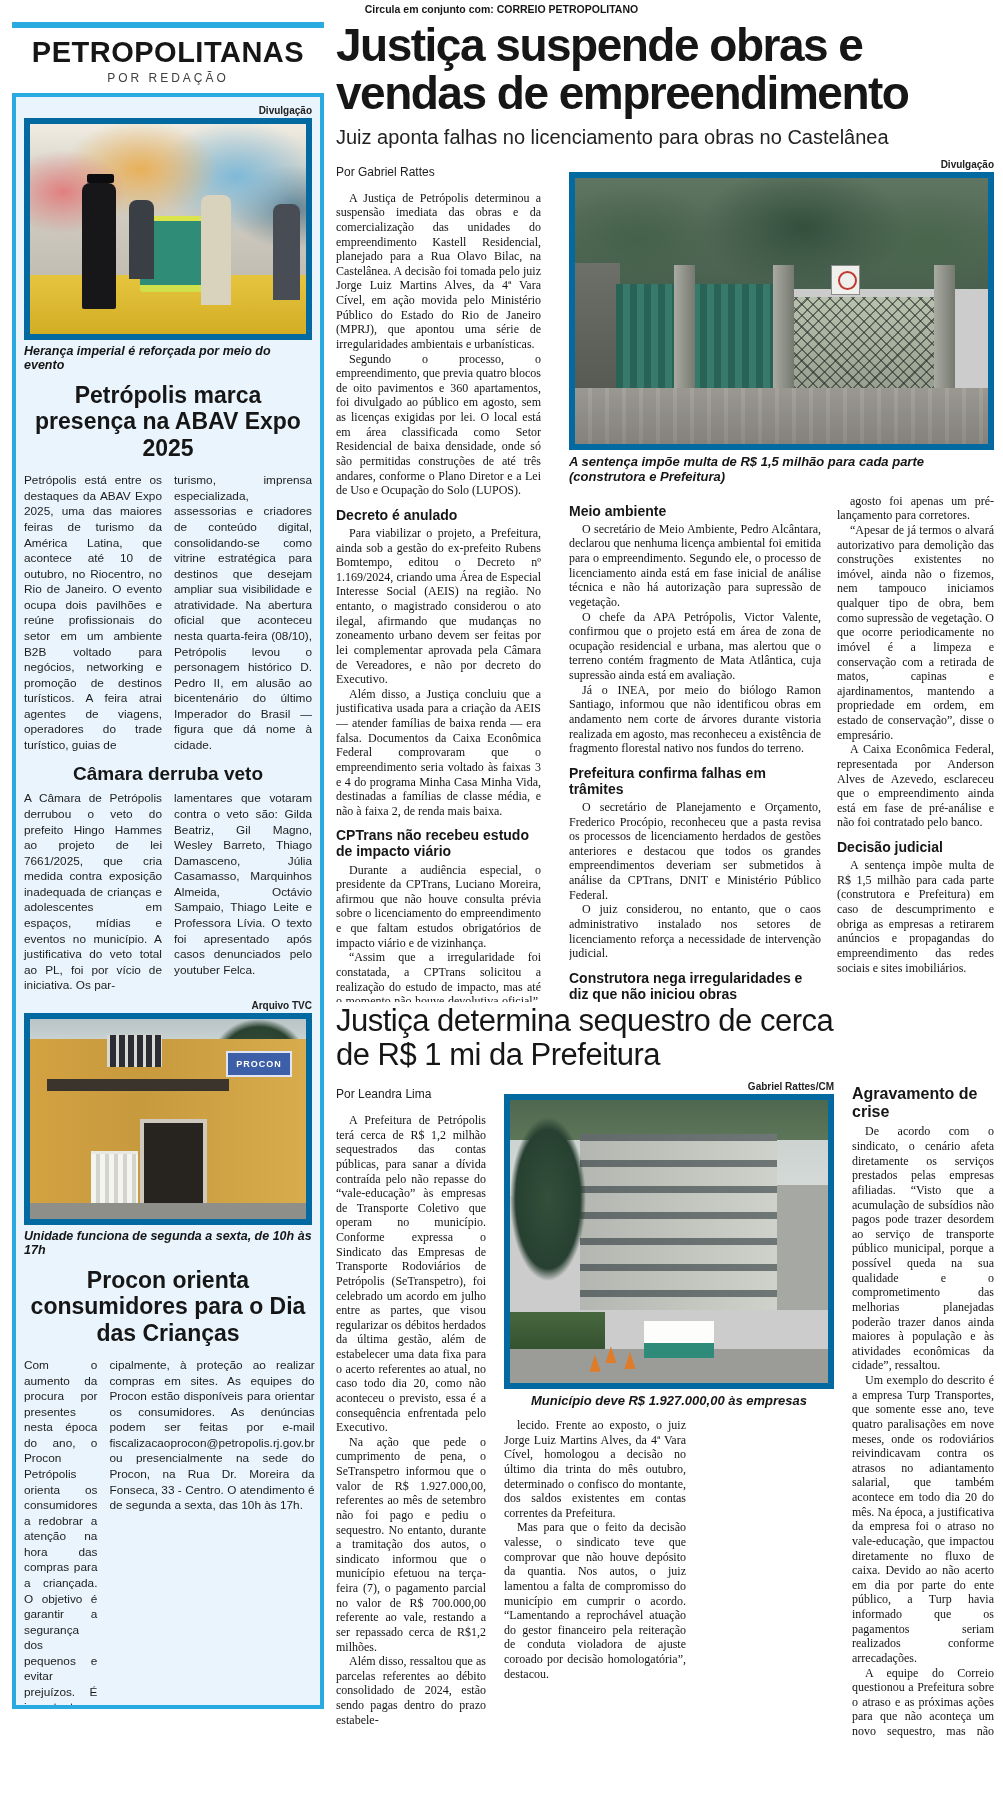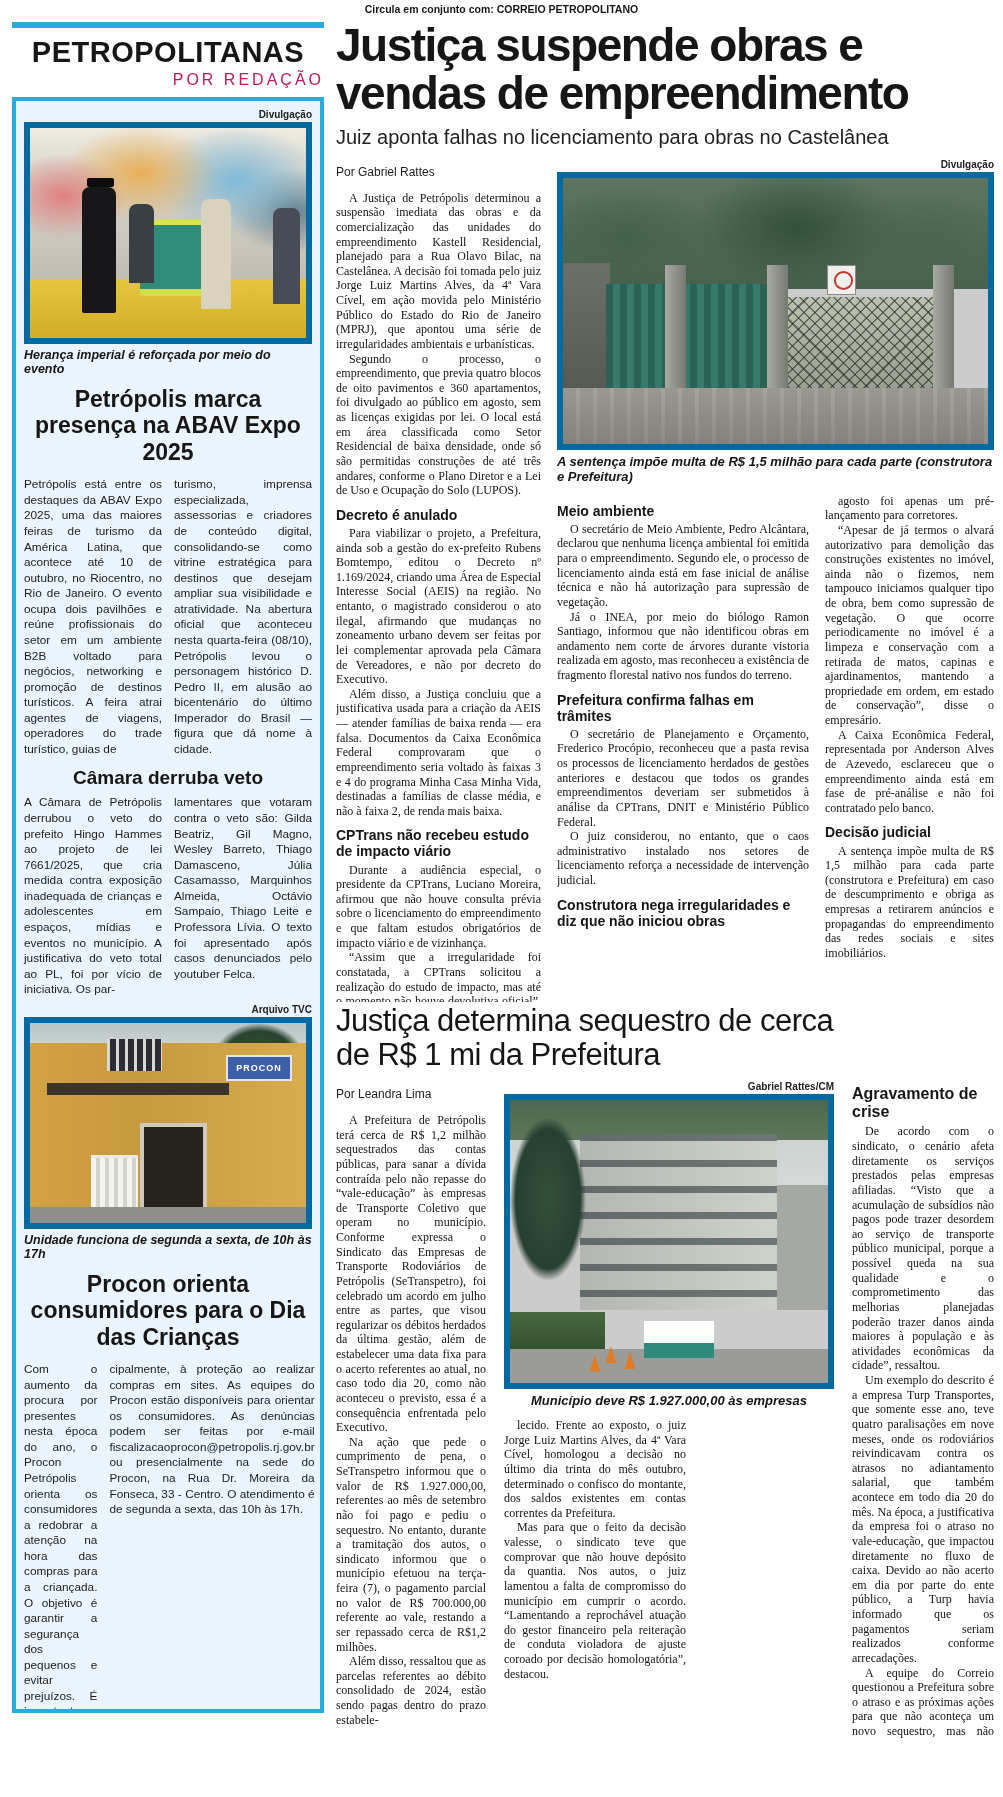--- a/index.html
+++ b/index.html
@@ -19,21 +19,21 @@
   .mh-banner{background:#111;color:#fff;font-weight:bold;font-size:24px;letter-spacing:.5px;padding:3px 20px}
   .mh-date{font-size:14px;color:#222}
   .circ-note{text-align:center;font-size:10.5px;font-weight:bold;margin-top:3px;height:15px}
 
   .content{display:flex;gap:12px;padding:4px 9px 0 12px}
 
   
   .rail{width:312px;flex:none}
   .rail-bar{height:6px;background:var(--accent);margin-bottom:8px}
   .rail-title{text-align:center;font-size:29px;font-weight:800;letter-spacing:.5px}
-  .rail-byline{text-align:right;font-size:16px;letter-spacing:3px;color:#be185d;margin:2px 0 8px 0}
+  .rail-byline{text-align:center;font-size:12px;letter-spacing:3px;color:#404040;margin:2px 0 8px 0}
   .rail-box{border:4px solid var(--accent);background:var(--railbg);padding:6px 8px;height:1616px;overflow:hidden}
   .credit{font-size:10px;font-weight:bold;text-align:right;color:#222;margin:2px 0 2px 0}
   .caption{font-size:12.5px;font-weight:bold;font-style:italic;margin:4px 0 10px 0}
   .caption.center{text-align:center}
   .rail-headline{text-align:center;font-size:23px;font-weight:800;line-height:1.15;margin:6px 4px 12px 4px}
   .rail-sec{text-align:center;font-size:19px;font-weight:800;margin:10px 0 6px 0}
   .twocol{display:flex;gap:12px;margin-bottom:6px}
   .tcol{flex:1;font-size:11.8px;line-height:1.32;text-align:justify;color:#1d1d1d}
 
   
@@ -95,21 +95,21 @@
   .hf-hedge{position:absolute;left:0;bottom:12%;width:30%;height:13%;background:linear-gradient(#47683f,#35522f)}
   .hf-road{position:absolute;bottom:0;left:0;right:0;height:12%;background:#9b9b97}
   .hf-sign{position:absolute;left:42%;bottom:9%;width:22%;height:13%;background:linear-gradient(#fdfdfb 60%,#2e8b7a 60%)}
   .hf-cone{position:absolute;width:11px;height:17px;background:#e07b28;clip-path:polygon(50% 0,100% 100%,0 100%)}
   .hf-c1{left:30%;bottom:7%}.hf-c2{left:36%;bottom:5%}.hf-c3{left:25%;bottom:4%}
 
   
   .main{flex:1;min-width:0}
   .top-headline{font-size:46px;font-weight:800;letter-spacing:-1.5px;line-height:1.04;margin:0 0 8px 0}
   .subhead{font-size:20px;font-weight:normal;color:#222;margin:0 0 8px 0}
-  .ta-body{display:flex;gap:16px;height:845px;overflow:hidden}
+  .ta-body{display:flex;gap:28px;height:845px;overflow:hidden}
   .coltext p{font-family:"Liberation Serif",serif;font-size:12px;line-height:1.22;text-align:justify;text-indent:13px;color:#121212}
   .coltext h4{font-size:14px;font-weight:800;line-height:1.15;margin:9px 0 3px 0}
   .col1{width:205px;flex:none}
   .byline{font-size:12px;color:#222;margin:8px 0 12px 0}
   .photo-zone{flex:1;min-width:0}
   .under-photo{display:flex;gap:16px;height:540px;overflow:hidden;margin-top:2px}
   .col2{width:252px;flex:none}
   .col3{flex:1;min-width:0}
   .main .caption{font-size:13px}
 
@@ -222,20 +222,21 @@
               <div class="gp-pillar gp-p3"></div>
               <div class="gp-sign"></div>
               <div class="gp-road"></div>
             </div>
             <div class="caption">A sentença impõe multa de R$ 1,5 milhão para cada parte (construtora e Prefeitura)</div>
 
             <div class="under-photo">
               <div class="col2 coltext">
                   <h4>Meio ambiente</h4>
                   <p>O secretário de Meio Ambiente, Pedro Alcântara, declarou que nenhuma licença ambiental foi emitida para o empreendimento. Segundo ele, o processo de licenciamento ainda está em fase inicial de análise técnica e não há autorização para supressão de vegetação.</p>
+                  <p>O chefe da APA Petrópolis, Victor Valente, confirmou que o projeto está em área de zona de ocupação residencial e urbana, mas alertou que o terreno contém fragmento de Mata Atlântica, cuja supressão ainda está em avaliação.</p>
                   <p>Já o INEA, por meio do biólogo Ramon Santiago, informou que não identificou obras em andamento nem corte de árvores durante vistoria realizada em agosto, mas reconheceu a existência de fragmento florestal nativo nos fundos do terreno.</p>
                   <h4>Prefeitura confirma falhas em trâmites</h4>
                   <p>O secretário de Planejamento e Orçamento, Frederico Procópio, reconheceu que a pasta revisa os processos de licenciamento herdados de gestões anteriores e destacou que todos os grandes empreendimentos deveriam ser submetidos à análise da CPTrans, DNIT e Ministério Público Federal.</p>
                   <p>O juiz considerou, no entanto, que o caos administrativo instalado nos setores de licenciamento reforça a necessidade de intervenção judicial.</p>
                   <h4>Construtora nega irregularidades e diz que não iniciou obras</h4>
                 </div>
               <div class="col3 coltext">
                   <p>agosto foi apenas um pré-lançamento para corretores.</p>
                   <p>“Apesar de já termos o alvará autorizativo para demolição das construções existentes no imóvel, ainda não o fizemos, nem tampouco iniciamos qualquer tipo de obra, bem como supressão de vegetação. O que ocorre periodicamente no imóvel é a limpeza e conservação com a retirada de matos, capinas e ajardinamentos, mantendo a propriedade em ordem, em estado de conservação”, disse o empresário.</p>
                   <p>A Caixa Econômica Federal, representada por Anderson Alves de Azevedo, esclareceu que o empreendimento ainda está em fase de pré-análise e não foi contratado pelo banco.</p>

